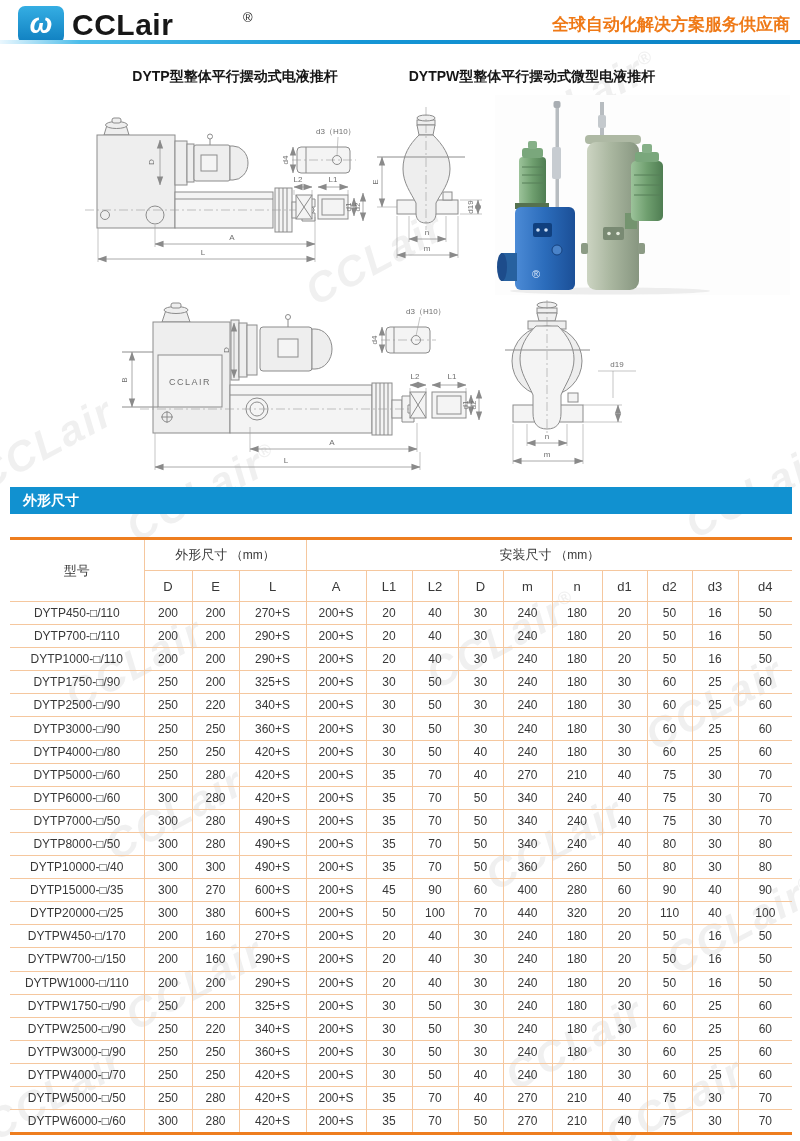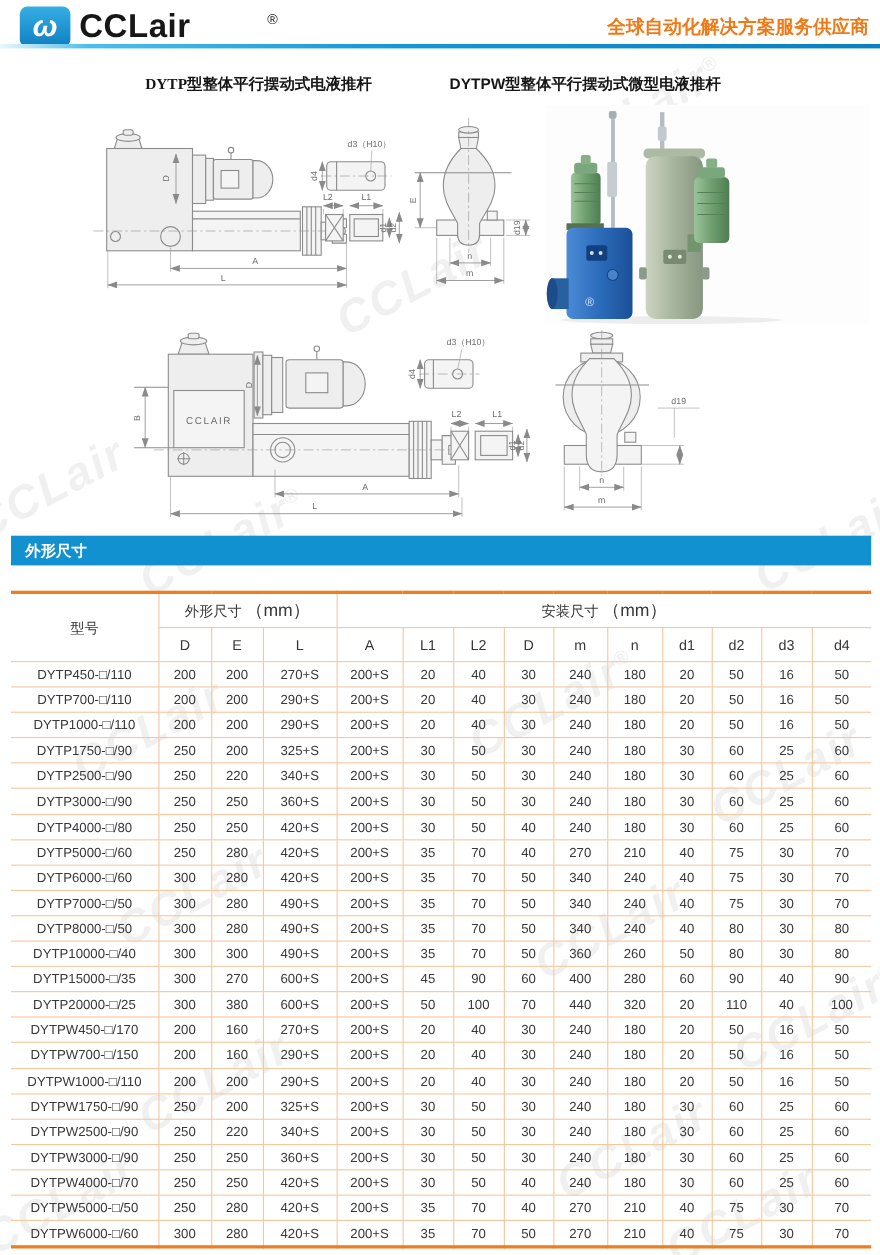--- a/index.html
+++ b/index.html
@@ -9,21 +9,21 @@
   .logo-box{position:absolute;left:18px;top:6px;width:46px;height:37px;border-radius:7px;
             background:linear-gradient(180deg,#35aee3,#0f7fc0);display:flex;align-items:center;justify-content:center;}
   .logo-glyph{color:#fff;font-size:27px;font-weight:bold;font-style:italic;line-height:1;}
   .logo-text{position:absolute;left:72px;top:8px;font-size:30px;font-weight:bold;color:#171717;letter-spacing:0.5px;}
   .logo-reg{position:absolute;left:243px;top:10px;font-size:13px;color:#222;}
   .tagline{position:absolute;right:10px;top:13px;font-size:17px;font-weight:bold;color:#ef7916;}
   .divider{position:absolute;left:0;top:40px;width:800px;height:4px;
            background:linear-gradient(90deg,#eaf7fe 0%,#4cbdea 10%,#1596d6 45%,#0a7fc2 100%);}
   
   .fig-title{position:absolute;font-size:14px;font-weight:bold;color:#161616;text-align:center;}
-  .fig-title.left{left:90px;top:68px;width:290px;font-family:Liberation Serif, serif;}
+  .fig-title.left{left:90px;top:68px;width:290px;}
   .fig-title.right{left:377px;top:68px;width:310px;text-align:center;}
   
   .drw{position:absolute;}
   .dt{font-size:8px;fill:#6e6e6e;font-family:"Liberation Sans",sans-serif;}
   .dt9{font-size:9px;fill:#6e6e6e;font-family:"Liberation Sans",sans-serif;}
   .ln{stroke:#8c8c8c;stroke-width:1;fill:none;}
   .fl{stroke:#8c8c8c;stroke-width:1;fill:#eeeeee;}
   .f2{stroke:#8c8c8c;stroke-width:1;fill:#f4f4f4;}
   .dim{stroke:#949494;stroke-width:0.8;fill:none;marker-start:url(#ar);marker-end:url(#ar);}
   .ext{stroke:#a0a0a0;stroke-width:0.6;fill:none;}
@@ -34,21 +34,21 @@
   
   .dim-table{position:absolute;left:10px;top:537px;}
   .dim-table table{width:782px;border-collapse:collapse;table-layout:fixed;
                    border-top:3px solid #ee7e1f;border-bottom:3px solid #ee7e1f;}
   .dim-table th,.dim-table td{border:1px solid #f5c79e;text-align:center;padding:0;
                    font-weight:normal;color:#383838;overflow:hidden;white-space:nowrap;}
   .dim-table thead th{font-size:13px;height:30px;}
   .dim-table tbody td{font-size:12px;height:22.1px;}
   .dim-table tr > *:first-child{border-left:none;}
   .dim-table tr > *:last-child{border-right:none;}
-  .unit{font-size:16px;}
+  .unit{font-size:12px;}
   
   .wm{position:absolute;font-size:42px;font-weight:bold;font-style:italic;letter-spacing:2px;
       color:rgba(110,110,110,0.10);transform:rotate(-28deg);white-space:nowrap;pointer-events:none;}
   .wm sup{font-size:18px;}
 </style>
 </head>
 <body>
 
 <div class="page">
 

